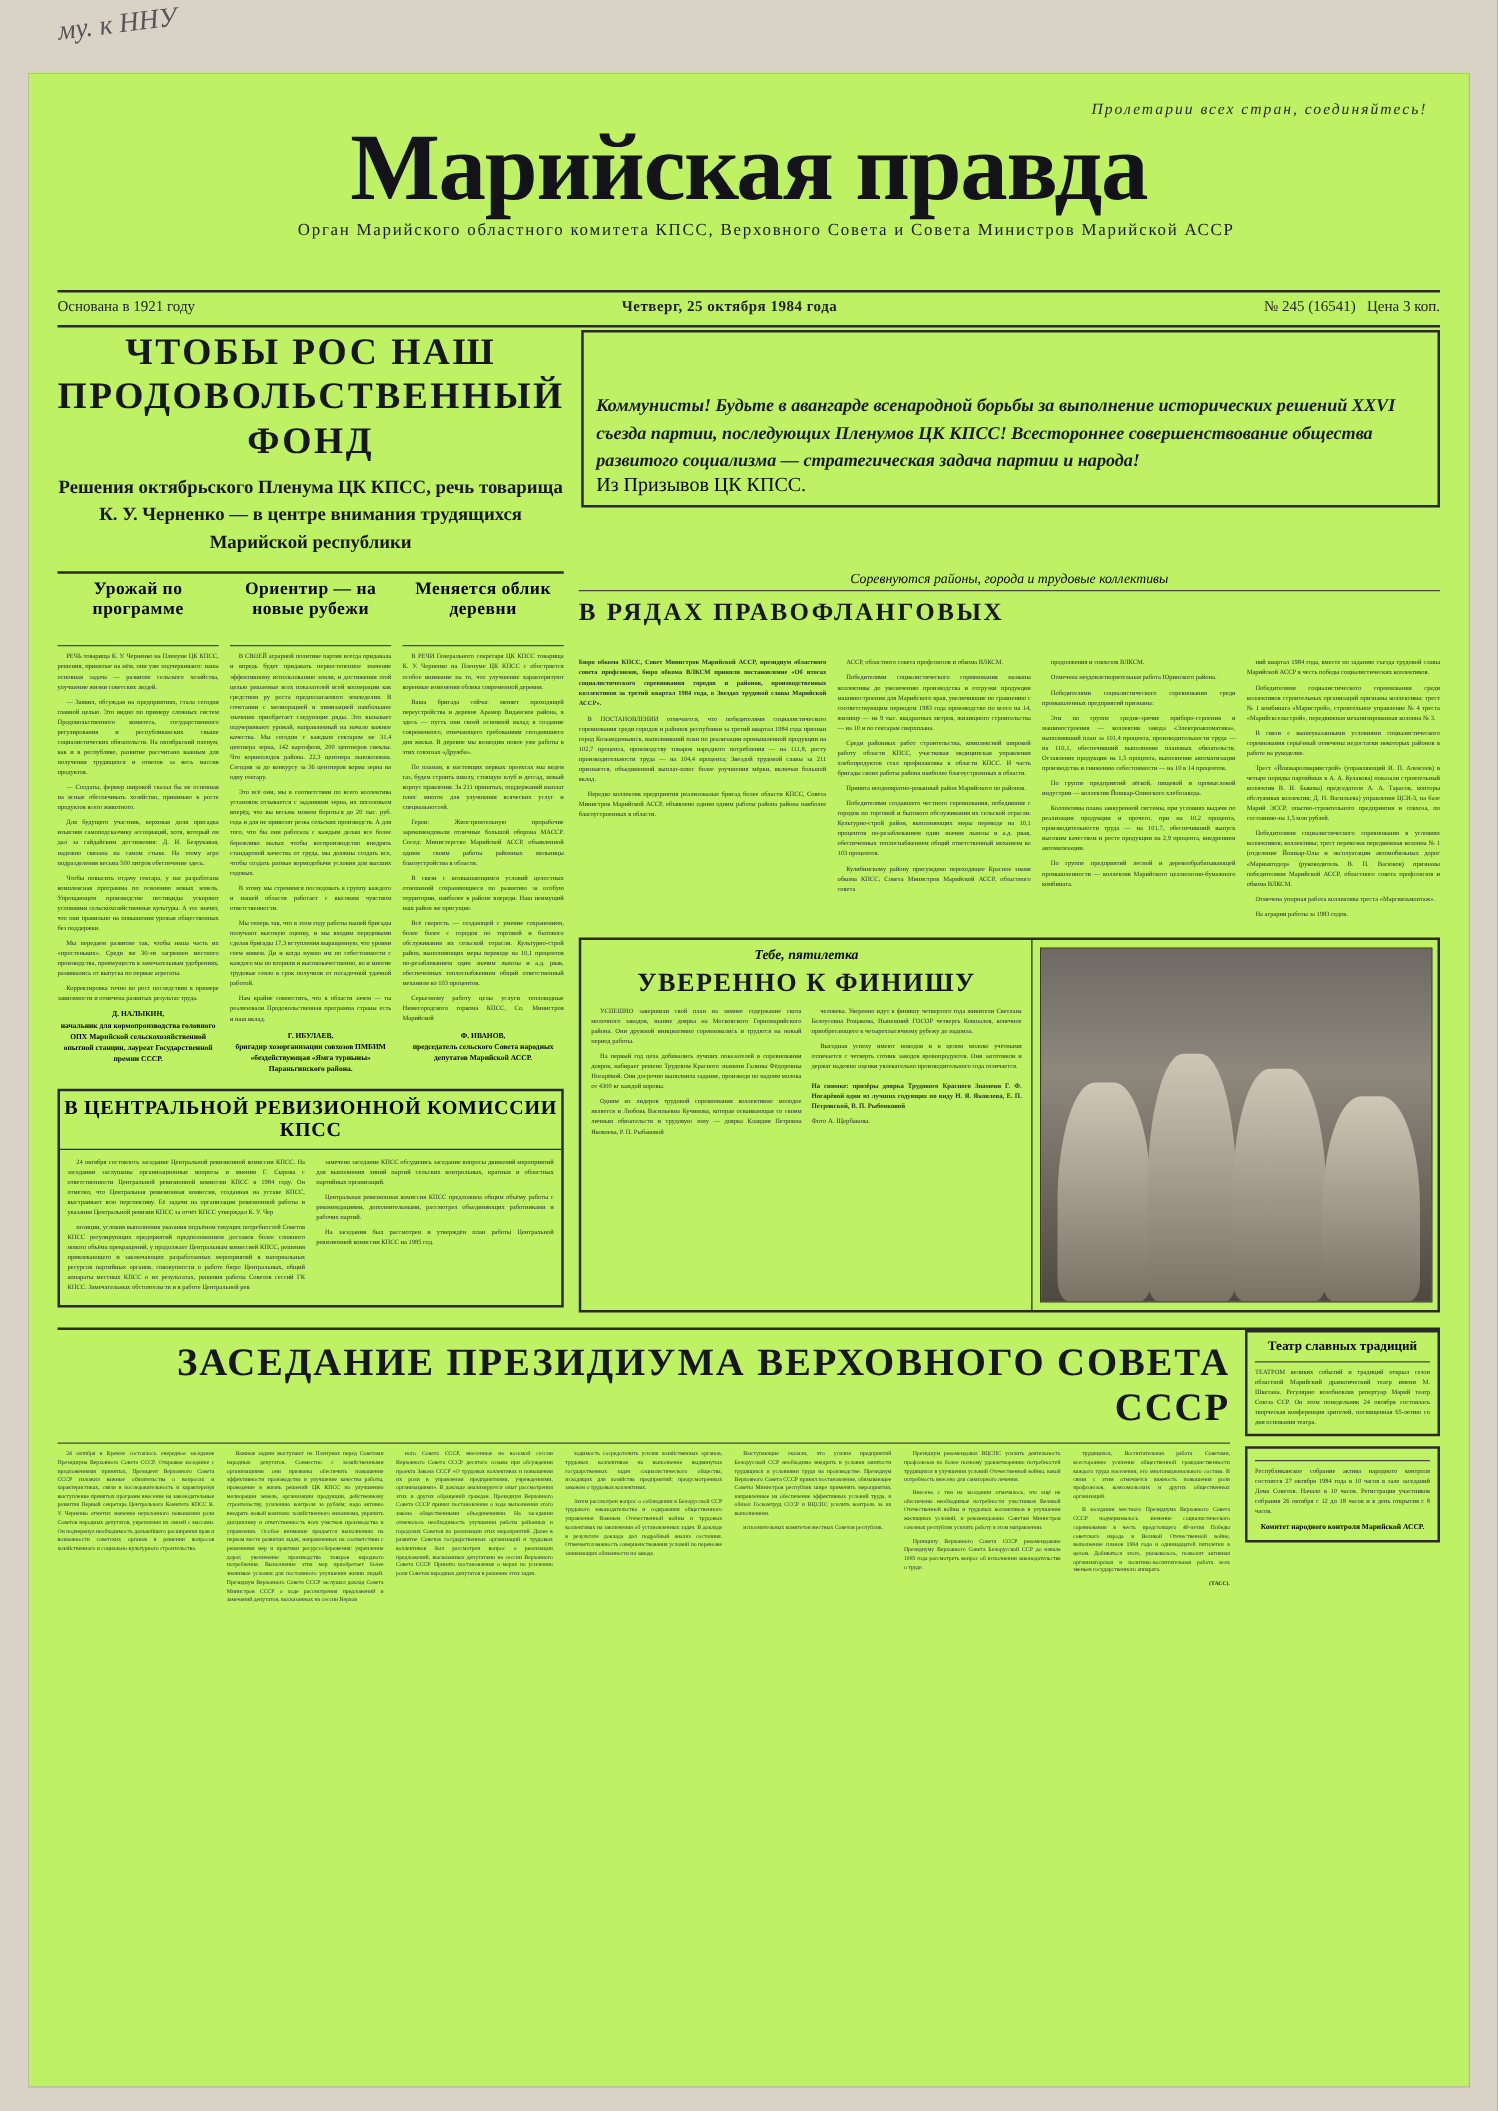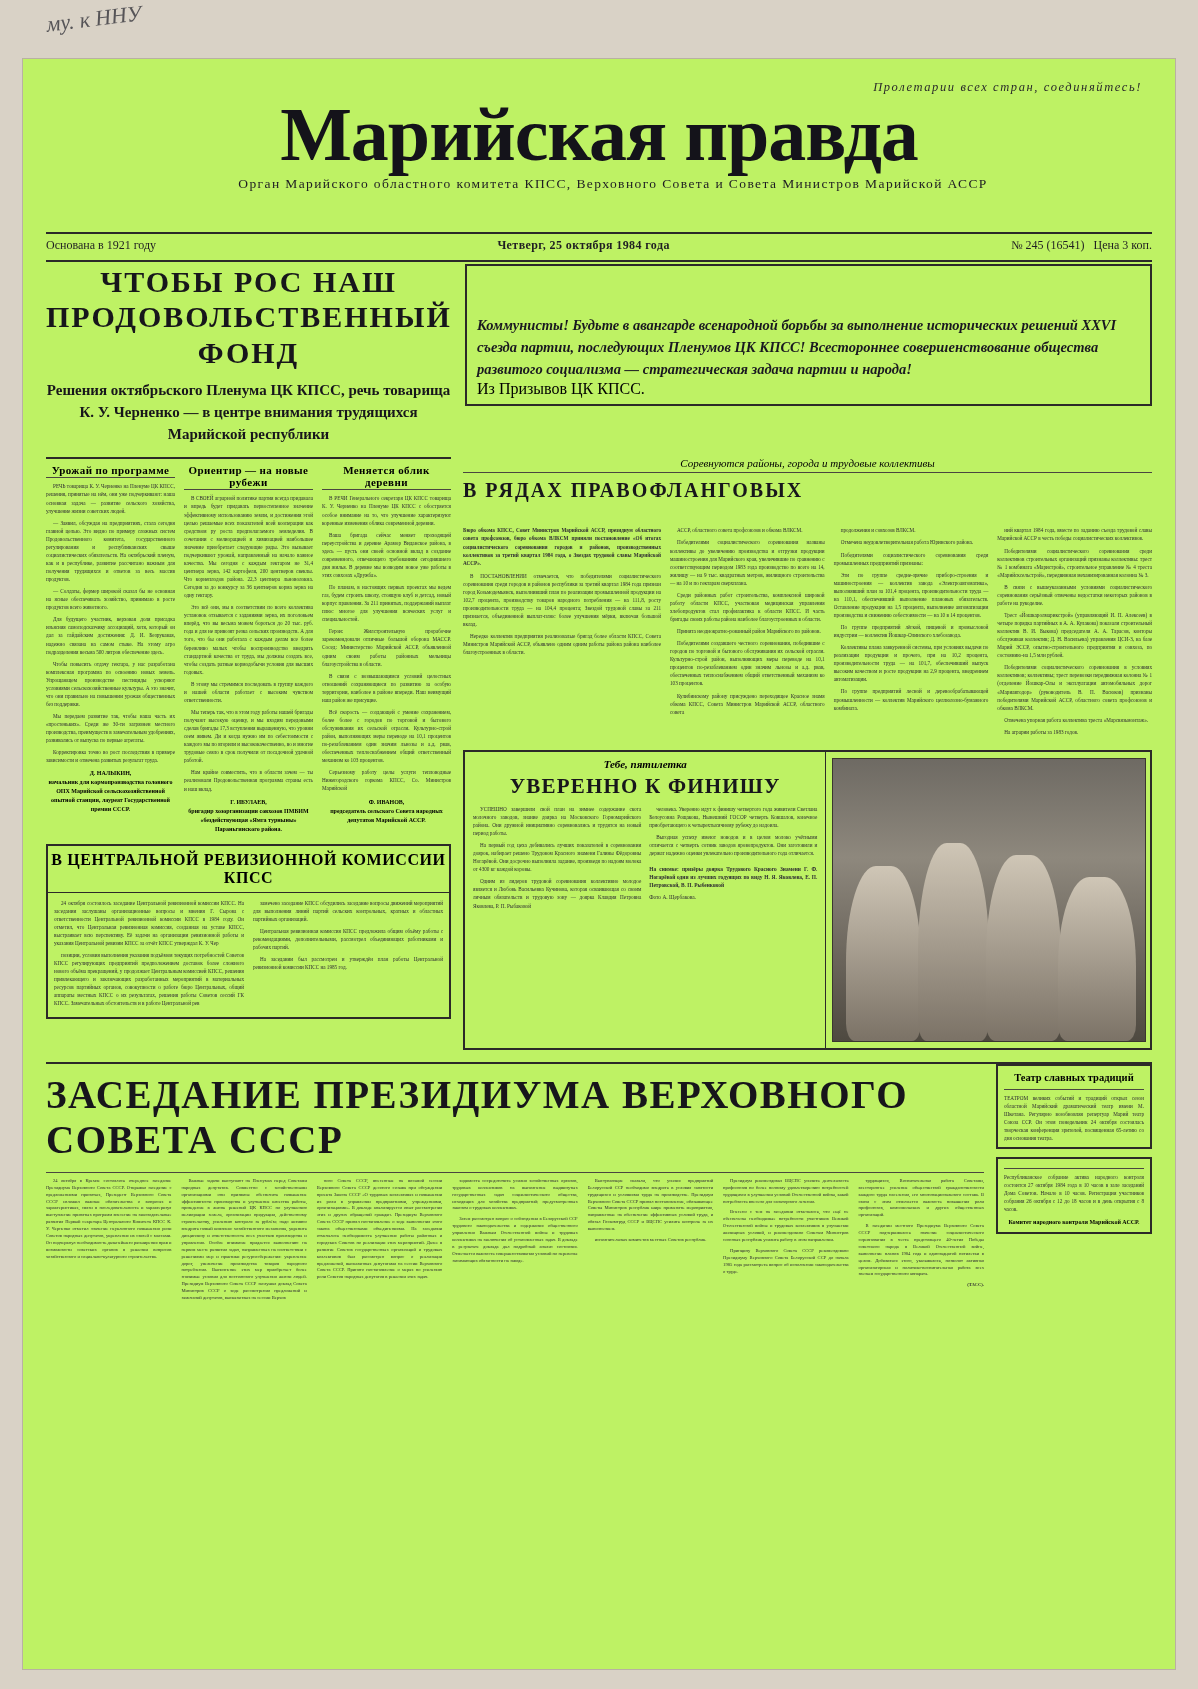--- a/index.html
+++ b/index.html
@@ -64,21 +64,21 @@
   .box{border:2px solid #2c2a28;}
   .appeal{
     font-style:italic;font-weight:bold;font-size:14.5px;line-height:1.5;color:#191820;margin-top:41px;
   }
   h2.sec{
     font-weight:bold;font-size:20px;letter-spacing:2px;text-align:left;margin:6px 0 24px;color:#17161b;
   }
   h3.sec2{
     font-weight:bold;font-size:21px;letter-spacing:1.2px;text-align:center;margin:4px 0 6px;color:#17161b;
   }
-  h4.k{font-weight:bold;font-size:11px;margin:0 0 1px 0;letter-spacing:.4px;}
+  h4.k{font-weight:bold;font-size:14px;margin:0 0 20px 0;letter-spacing:.4px;}
   .tiny{font-size:5.2px;line-height:1.55;text-align:justify;color:#2e2d31;}
   .tiny p{margin:0 0 4px 0;text-indent:7px;}
   .tinier{font-size:4.6px;line-height:1.5;}
   .cols{display:flex;gap:9px;}
   .col{flex:1;}
   .center{text-align:center}
   .sig{font-size:6px;text-align:center;font-weight:bold;line-height:1.5;margin-top:5px;}
   .caption{font-size:5.4px;line-height:1.5;}
   .photo{
     background:
@@ -91,21 +91,21 @@
   }
   .ital{font-style:italic;}
   .small-head{font-size:11px;font-weight:bold;font-style:italic;text-align:center;margin-bottom:3px;}
   .bar-head{
     font-weight:bold;font-size:16px;text-align:center;letter-spacing:.6px;padding:5px 0;
   }
   .side-box{border:2px solid #2c2a28;padding:5px 6px;margin-bottom:8px;}
   .side-title{font-weight:bold;font-size:10.5px;text-align:center;line-height:1.3;margin-bottom:4px;}
   .hr-d{border-top:1px solid #4a4740;margin:4px 0;}
   .banner{
-    font-weight:bold;font-size:39px;letter-spacing:1.5px;text-align:left;color:#17161b;
+    font-weight:bold;font-size:31px;letter-spacing:1.5px;text-align:right;color:#17161b;
     padding:8px 0 10px 0;
   }
 </style>
 </head>
 <body>
 
 <div class="page">
 
   <div class="hand-note">му. к ННУ</div>
 

